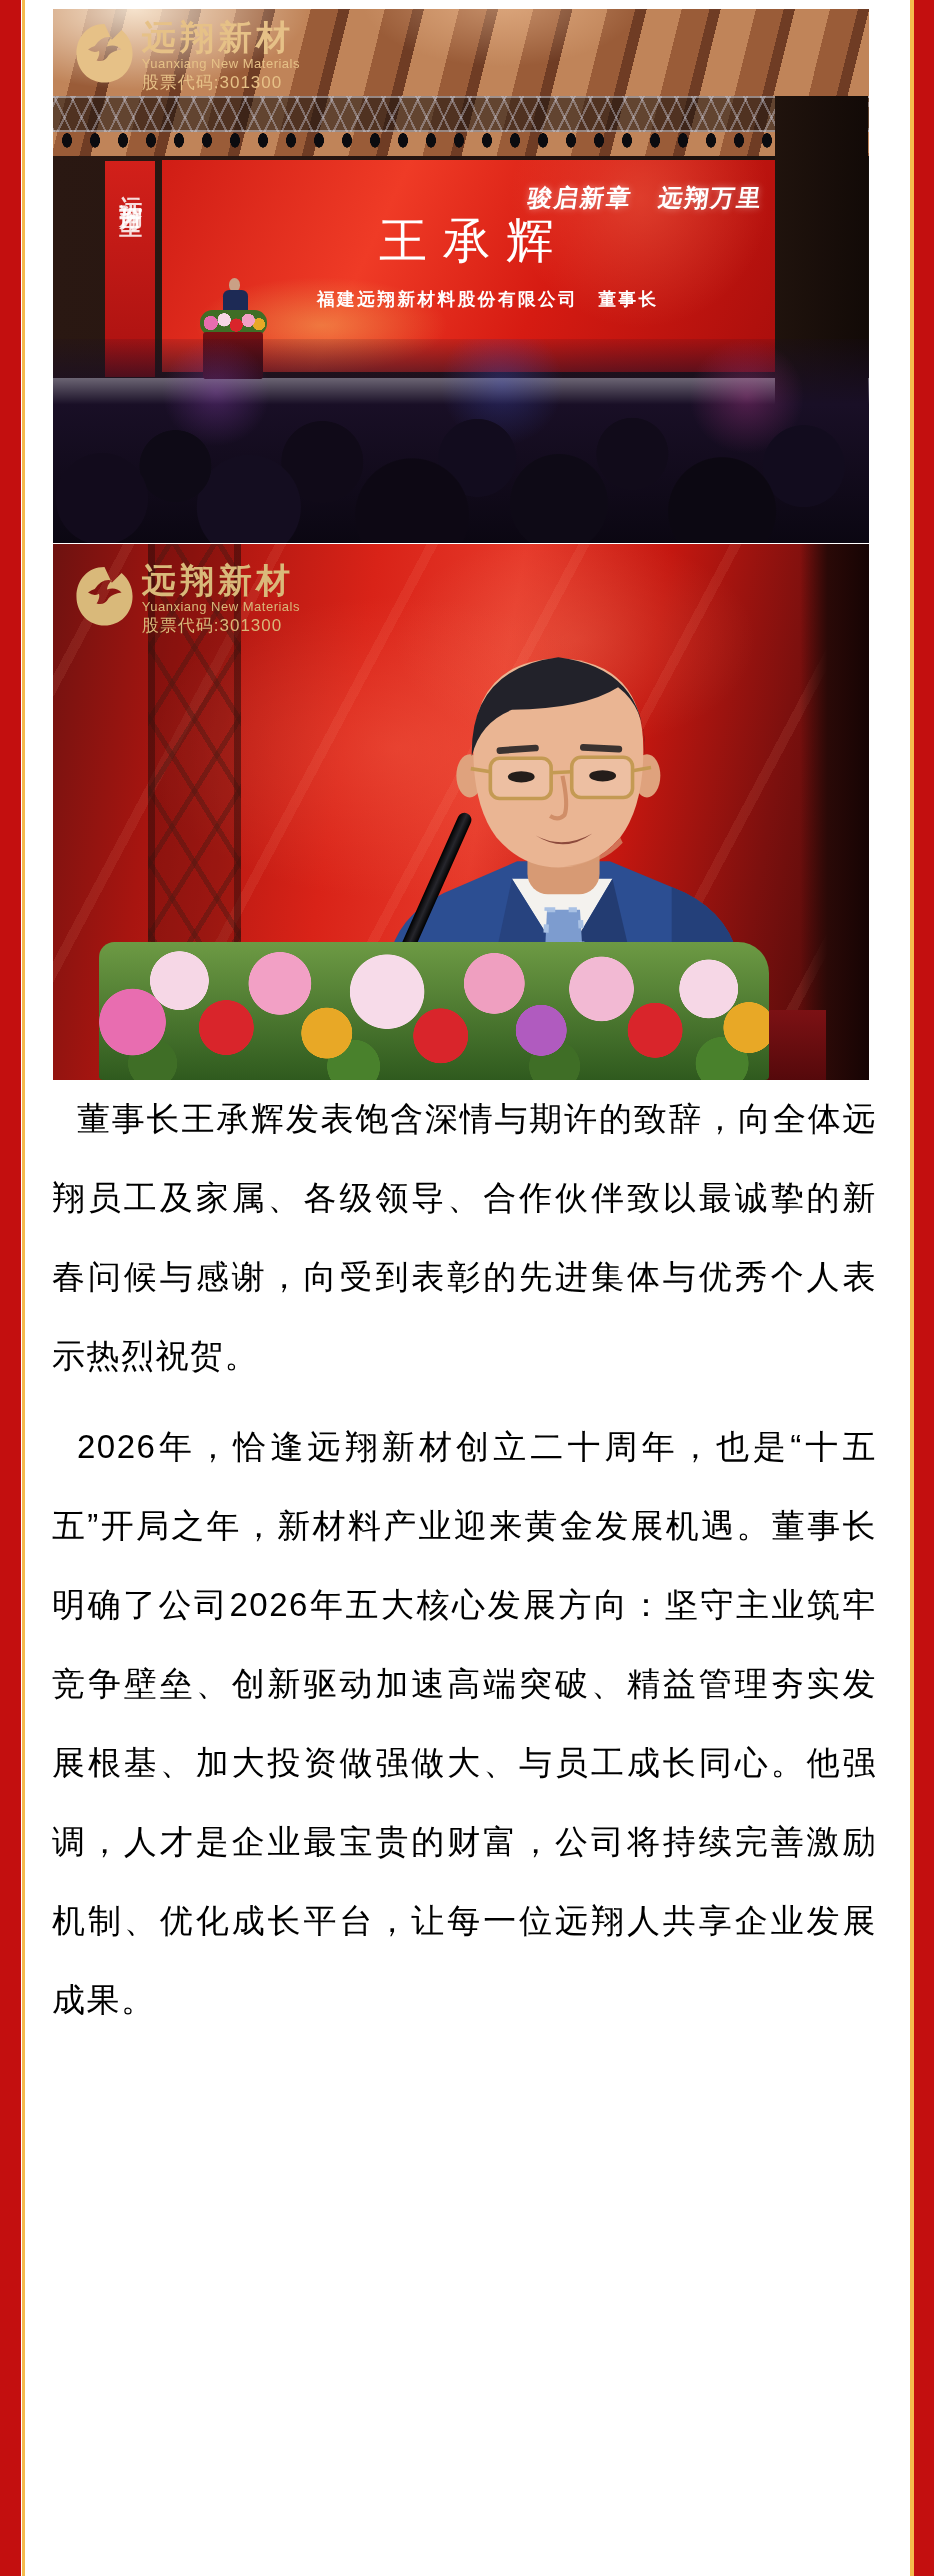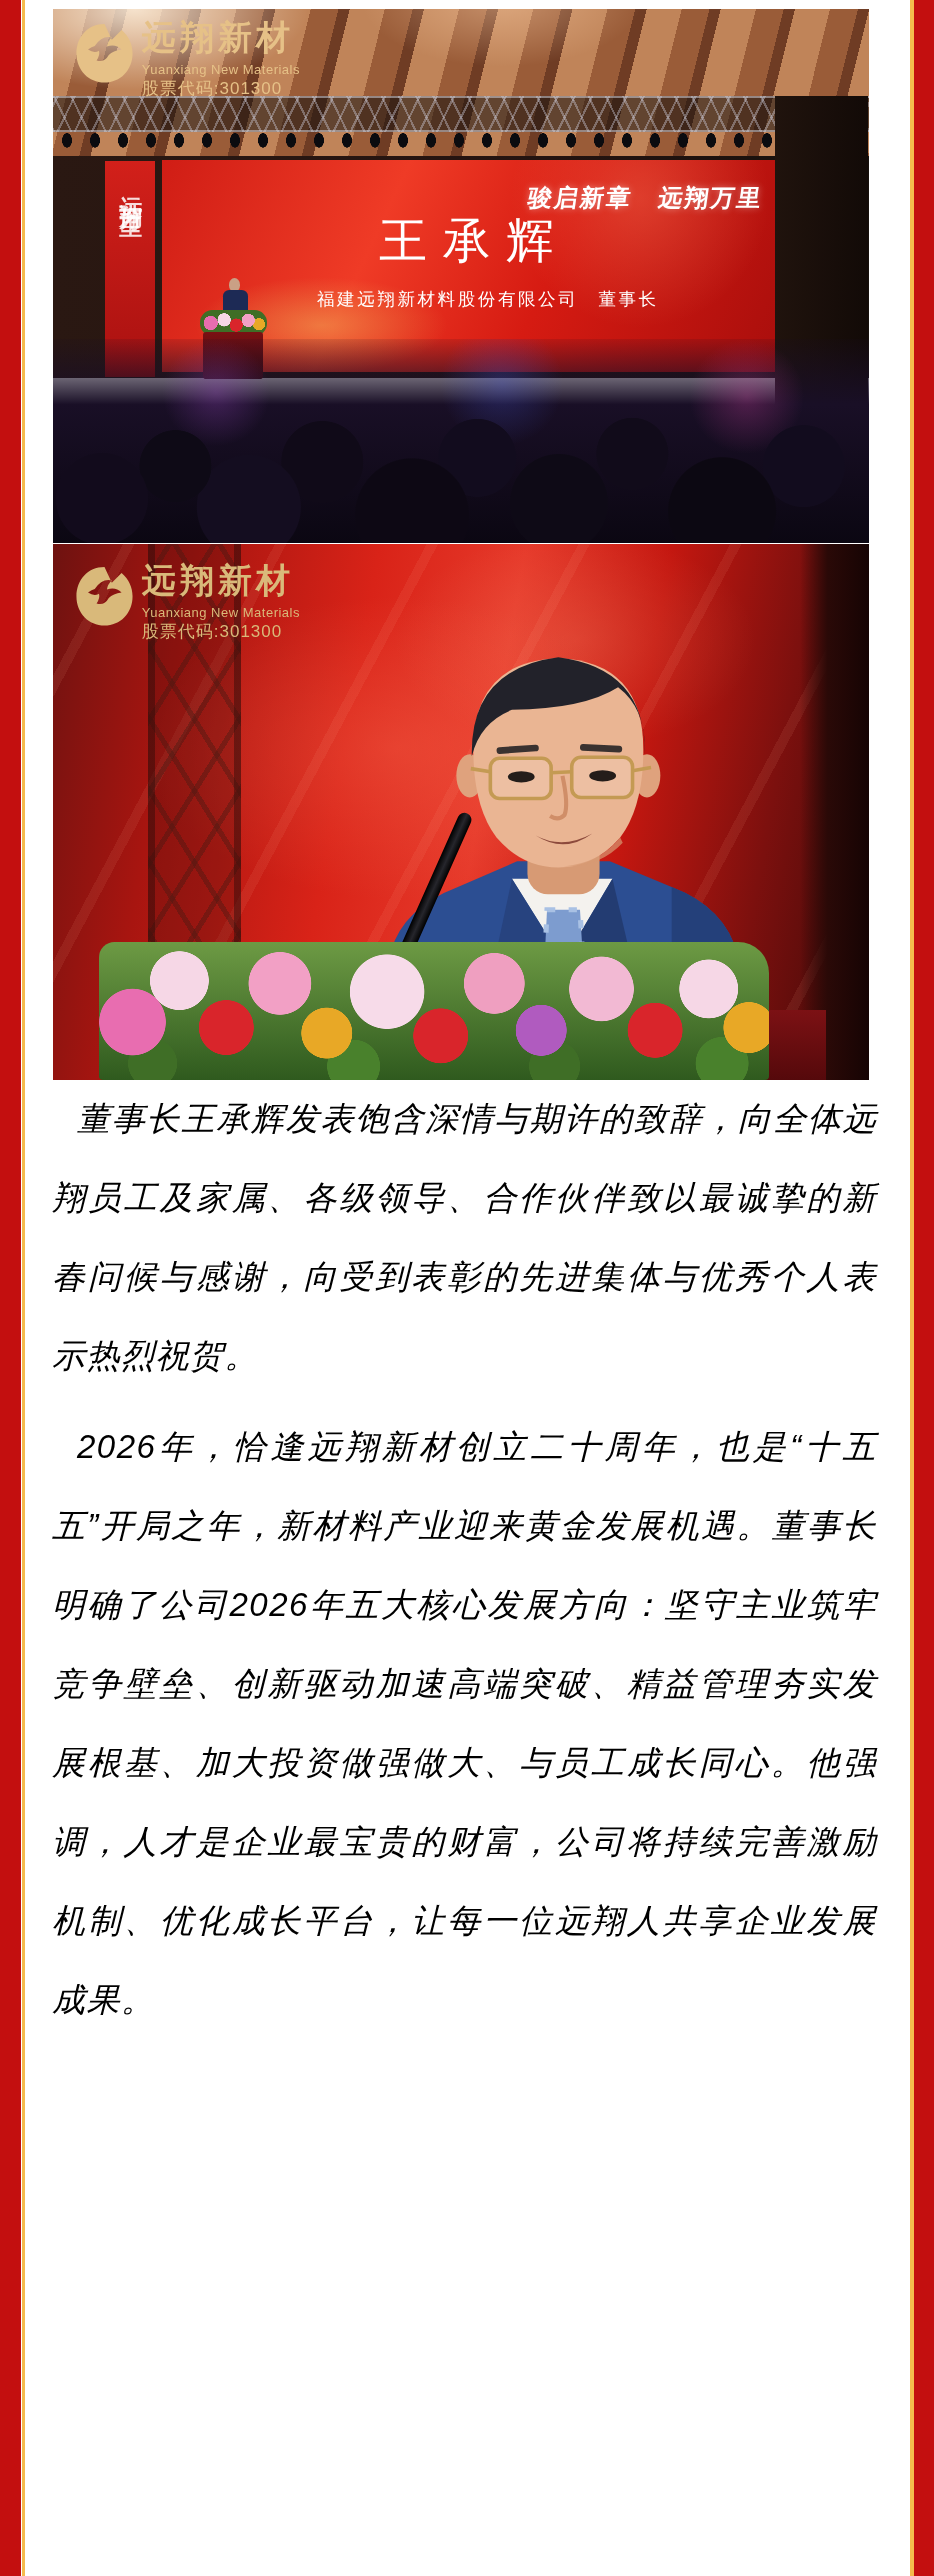--- a/index.html
+++ b/index.html
@@ -44,21 +44,21 @@
     font-size:23px;font-weight:bold;writing-mode:vertical-rl;letter-spacing:7.2px;}
   .p1-screen{left:109px;top:151px;width:613px;height:212px;
     background:
       radial-gradient(circle 185px at 78% 18%, rgba(255,130,95,.35), transparent 70%),
       radial-gradient(ellipse 175px 67px at 26% 78%, rgba(242,195,96,.45), transparent 72%),
       linear-gradient(115deg,#d01d15,#ef3b26 35%,#d61b12 62%,#a90e0c 100%);}
   .p1-slogan{right:12.4px;top:21.6px;color:#ffffff;font-size:24px;font-weight:bold;
     transform:skewX(-8deg);letter-spacing:2.1px;text-shadow:0 0 7.2px rgba(255,255,255,.45);}
   .p1-nameblock{left:155px;top:49px;width:299px;text-align:center;color:#ffffff;}
   .p1-name{font-size:48px;font-weight:normal;letter-spacing:15.5px;text-indent:15.5px;}
-  .p1-title{margin-top:13.4px;font-size:17.5px;letter-spacing:2.6px;white-space:nowrap;}
+  .p1-title{margin-top:13.4px;font-size:17.5px;letter-spacing:2.6px;white-space:nowrap;font-weight:bold;}
   .p1-speaker-head{left:176px;top:269px;width:11.3px;height:13.4px;border-radius:50%;background:#caa085;}
   .p1-speaker-body{left:170px;top:281px;width:25px;height:41px;border-radius:6.2px 6.2px 0 0;background:#1d2a55;}
   .p1-podium-flowers{left:147px;top:301px;width:67px;height:26px;border-radius:12.4px;
     background:
       radial-gradient(circle 7.2px at 16% 50%,#e86db0 97%,transparent),
       radial-gradient(circle 6.7px at 36% 38%,#f6d7e6 97%,transparent),
       radial-gradient(circle 6.7px at 54% 58%,#d9252b 97%,transparent),
       radial-gradient(circle 6.7px at 72% 40%,#f2a0c5 97%,transparent),
       radial-gradient(circle 6.2px at 88% 55%,#e8a826 97%,transparent),
       #3f6e26;}
@@ -84,21 +84,21 @@
       radial-gradient(circle 88px at 55% 22%, rgba(70,90,220,.30), transparent 70%),
       radial-gradient(circle 82px at 85% 28%, rgba(220,70,170,.30), transparent 70%),
       linear-gradient(180deg, rgba(24,10,34,.12), #190f26 32%, #0b0712 100%);}
 
   
   .logo-block{left:20.6px;top:9.3px;width:268px;height:88px;display:flex;align-items:flex-start;}
   .photo2 .logo-block{top:17.5px;}
   .logo-bird{width:61px;height:66px;flex:0 0 auto;}
   .logo-texts{margin-left:7.2px;color:#e6c187;}
   .logo-cn{font-size:34px;font-weight:bold;letter-spacing:4.1px;line-height:36px;}
-  .logo-en{font-size:13px;letter-spacing:0.5px;margin-top:7px;}
+  .logo-en{font-size:13px;letter-spacing:0.5px;margin-top:1px;}
   .logo-stock{font-size:17px;letter-spacing:1px;margin-top:0;}
 
   
   .p2-bg{left:0;top:0;width:816px;height:536px;
     background:
       radial-gradient(ellipse 361px 216px at 42% 38%, rgba(255,120,90,.30), transparent 70%),
       radial-gradient(ellipse 258px 155px at 64% 18%, rgba(255,160,120,.22), transparent 70%),
       linear-gradient(100deg,#6e1210 0%,#a81510 16%,#d92318 36%,#e6392a 52%,#c41710 68%,#7c100e 84%,#3a0908 100%);}
   .p2-streaks{left:0;top:0;width:816px;height:536px;opacity:.5;
     background:
@@ -135,21 +135,21 @@
       radial-gradient(circle 25px at 8% 88%,#3f6e26 97%,transparent 99%),
       radial-gradient(circle 27px at 38% 90%,#49812c 97%,transparent 99%),
       radial-gradient(circle 26px at 68% 90%,#3f6e26 97%,transparent 99%),
       radial-gradient(circle 27px at 93% 88%,#49812c 97%,transparent 99%),
       linear-gradient(180deg,#6d9a44, #2f5a1e);}
 
   
   .article{position:absolute;left:52px;top:1079px;width:825px;color:#000;}
   .article p{margin:0 0 12px 0;font-size:33px;line-height:79px;letter-spacing:1.5px;
     text-align:justify;text-justify:inter-ideograph;text-indent:25px;
-    font-family:"Liberation Sans","DejaVu Sans",sans-serif;font-style:italic;}
+    font-family:"Liberation Sans","DejaVu Sans",sans-serif;}
 </style>
 </head>
 <body>
 
 <div class="page">
 
   <div class="stripe stripe-left-red"></div>
   <div class="stripe stripe-left-gold"></div>
   <div class="stripe stripe-right-gold"></div>
   <div class="stripe stripe-right-red"></div>

